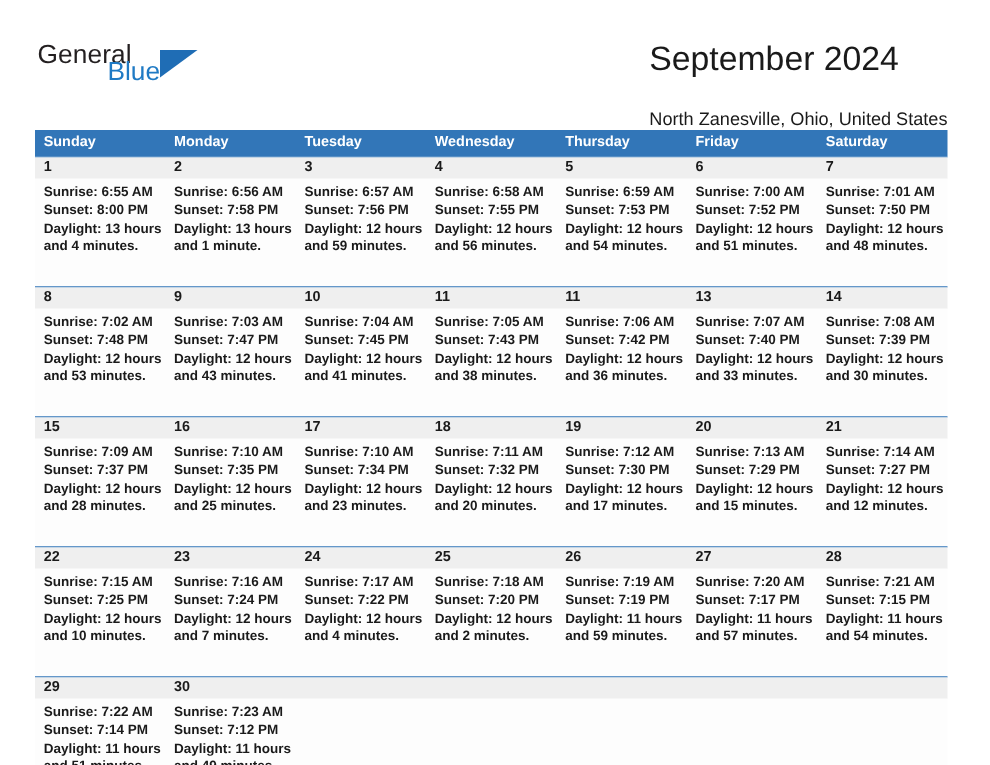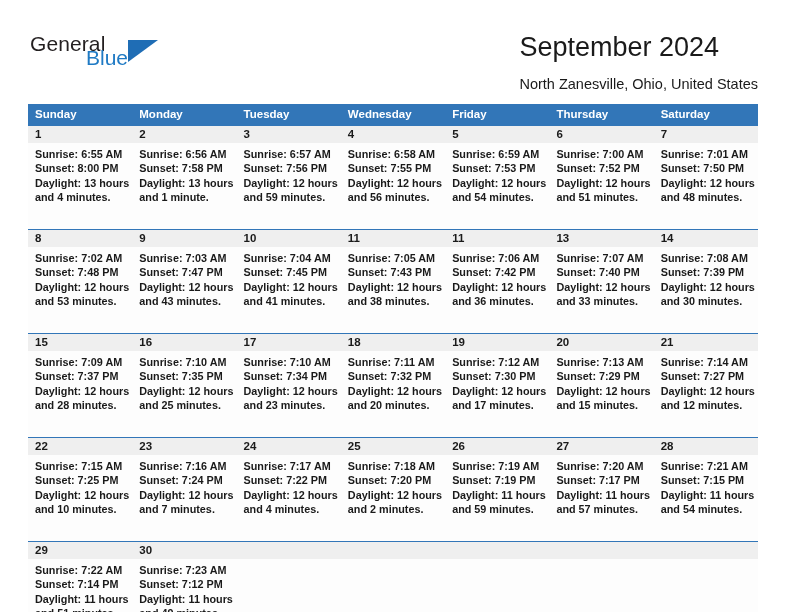--- a/index.html
+++ b/index.html
@@ -73,21 +73,21 @@
     font-size: 27px;
     color: #1a1a1a;
     line-height: 34px;
     font-weight: normal;
     white-space: nowrap;
   }
   .cal-subtitle {
     font-size: 14.5px;
     color: #1a1a1a;
     line-height: 20px;
-    margin-top: 10px;
+    margin-top: 22px;
     white-space: nowrap;
   }
 
   
   .calendar {
     position: absolute;
     left: 28px;
     top: 104px;
     width: 730px;
     font-weight: bold;
@@ -168,22 +168,22 @@
 
   </div>
 
   <div class="calendar">
 
     <div class="dow-row">
       <div class="dow-cell">Sunday</div>
       <div class="dow-cell">Monday</div>
       <div class="dow-cell">Tuesday</div>
       <div class="dow-cell">Wednesday</div>
+      <div class="dow-cell">Thursday</div>
       <div class="dow-cell">Friday</div>
-      <div class="dow-cell">Thursday</div>
       <div class="dow-cell">Saturday</div>
     </div>
 
     <div class="week">
       <div class="week-strip">
         <div class="strip-cell">1</div>
         <div class="strip-cell">2</div>
         <div class="strip-cell">3</div>
         <div class="strip-cell">4</div>
         <div class="strip-cell">5</div>

